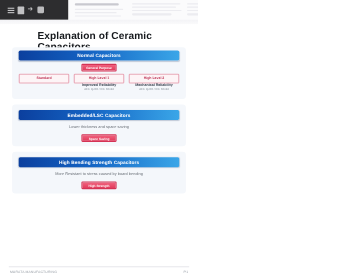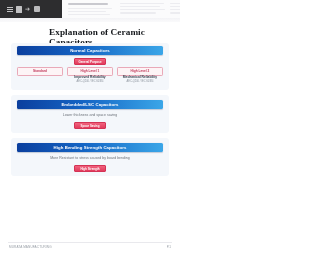--- a/index.html
+++ b/index.html
@@ -31,22 +31,22 @@
   .ghost .gcol{position:absolute;top:3px;}
   .ghost .gline{height:1.3px;background:#ececf0;margin-bottom:1.8px;border-radius:1px;}
   .ghost .gtitle{height:2.2px;background:#c9c9cf;margin-bottom:2.4px;border-radius:1px;}
   .ghostwash{position:absolute;left:0;top:18px;width:180px;height:7px;
     background:linear-gradient(to bottom,#f3f3f6,#ffffff);}
 
   
   .sheet{position:absolute;left:0;top:22px;width:180px;height:232px;background:#ffffff;}
 
   .doc-title{
-    position:absolute;left:26px;top:5px;right:10px;
-    font-family:Liberation Serif, serif;
+    position:absolute;left:11px;top:5px;right:10px;
+    font-family:Liberation Sans, sans-serif;
     font-size:9.2px;font-weight:700;color:#15181c;letter-spacing:.01em;padding-left:23px;
   }
 
   
   .panel{
     position:absolute;left:11px;width:158px;
     background:#f4f7fb;border-radius:3px;
   }
   #panel-normal{top:21px;height:47px;}
   #panel-embedded{top:73px;height:38px;}

